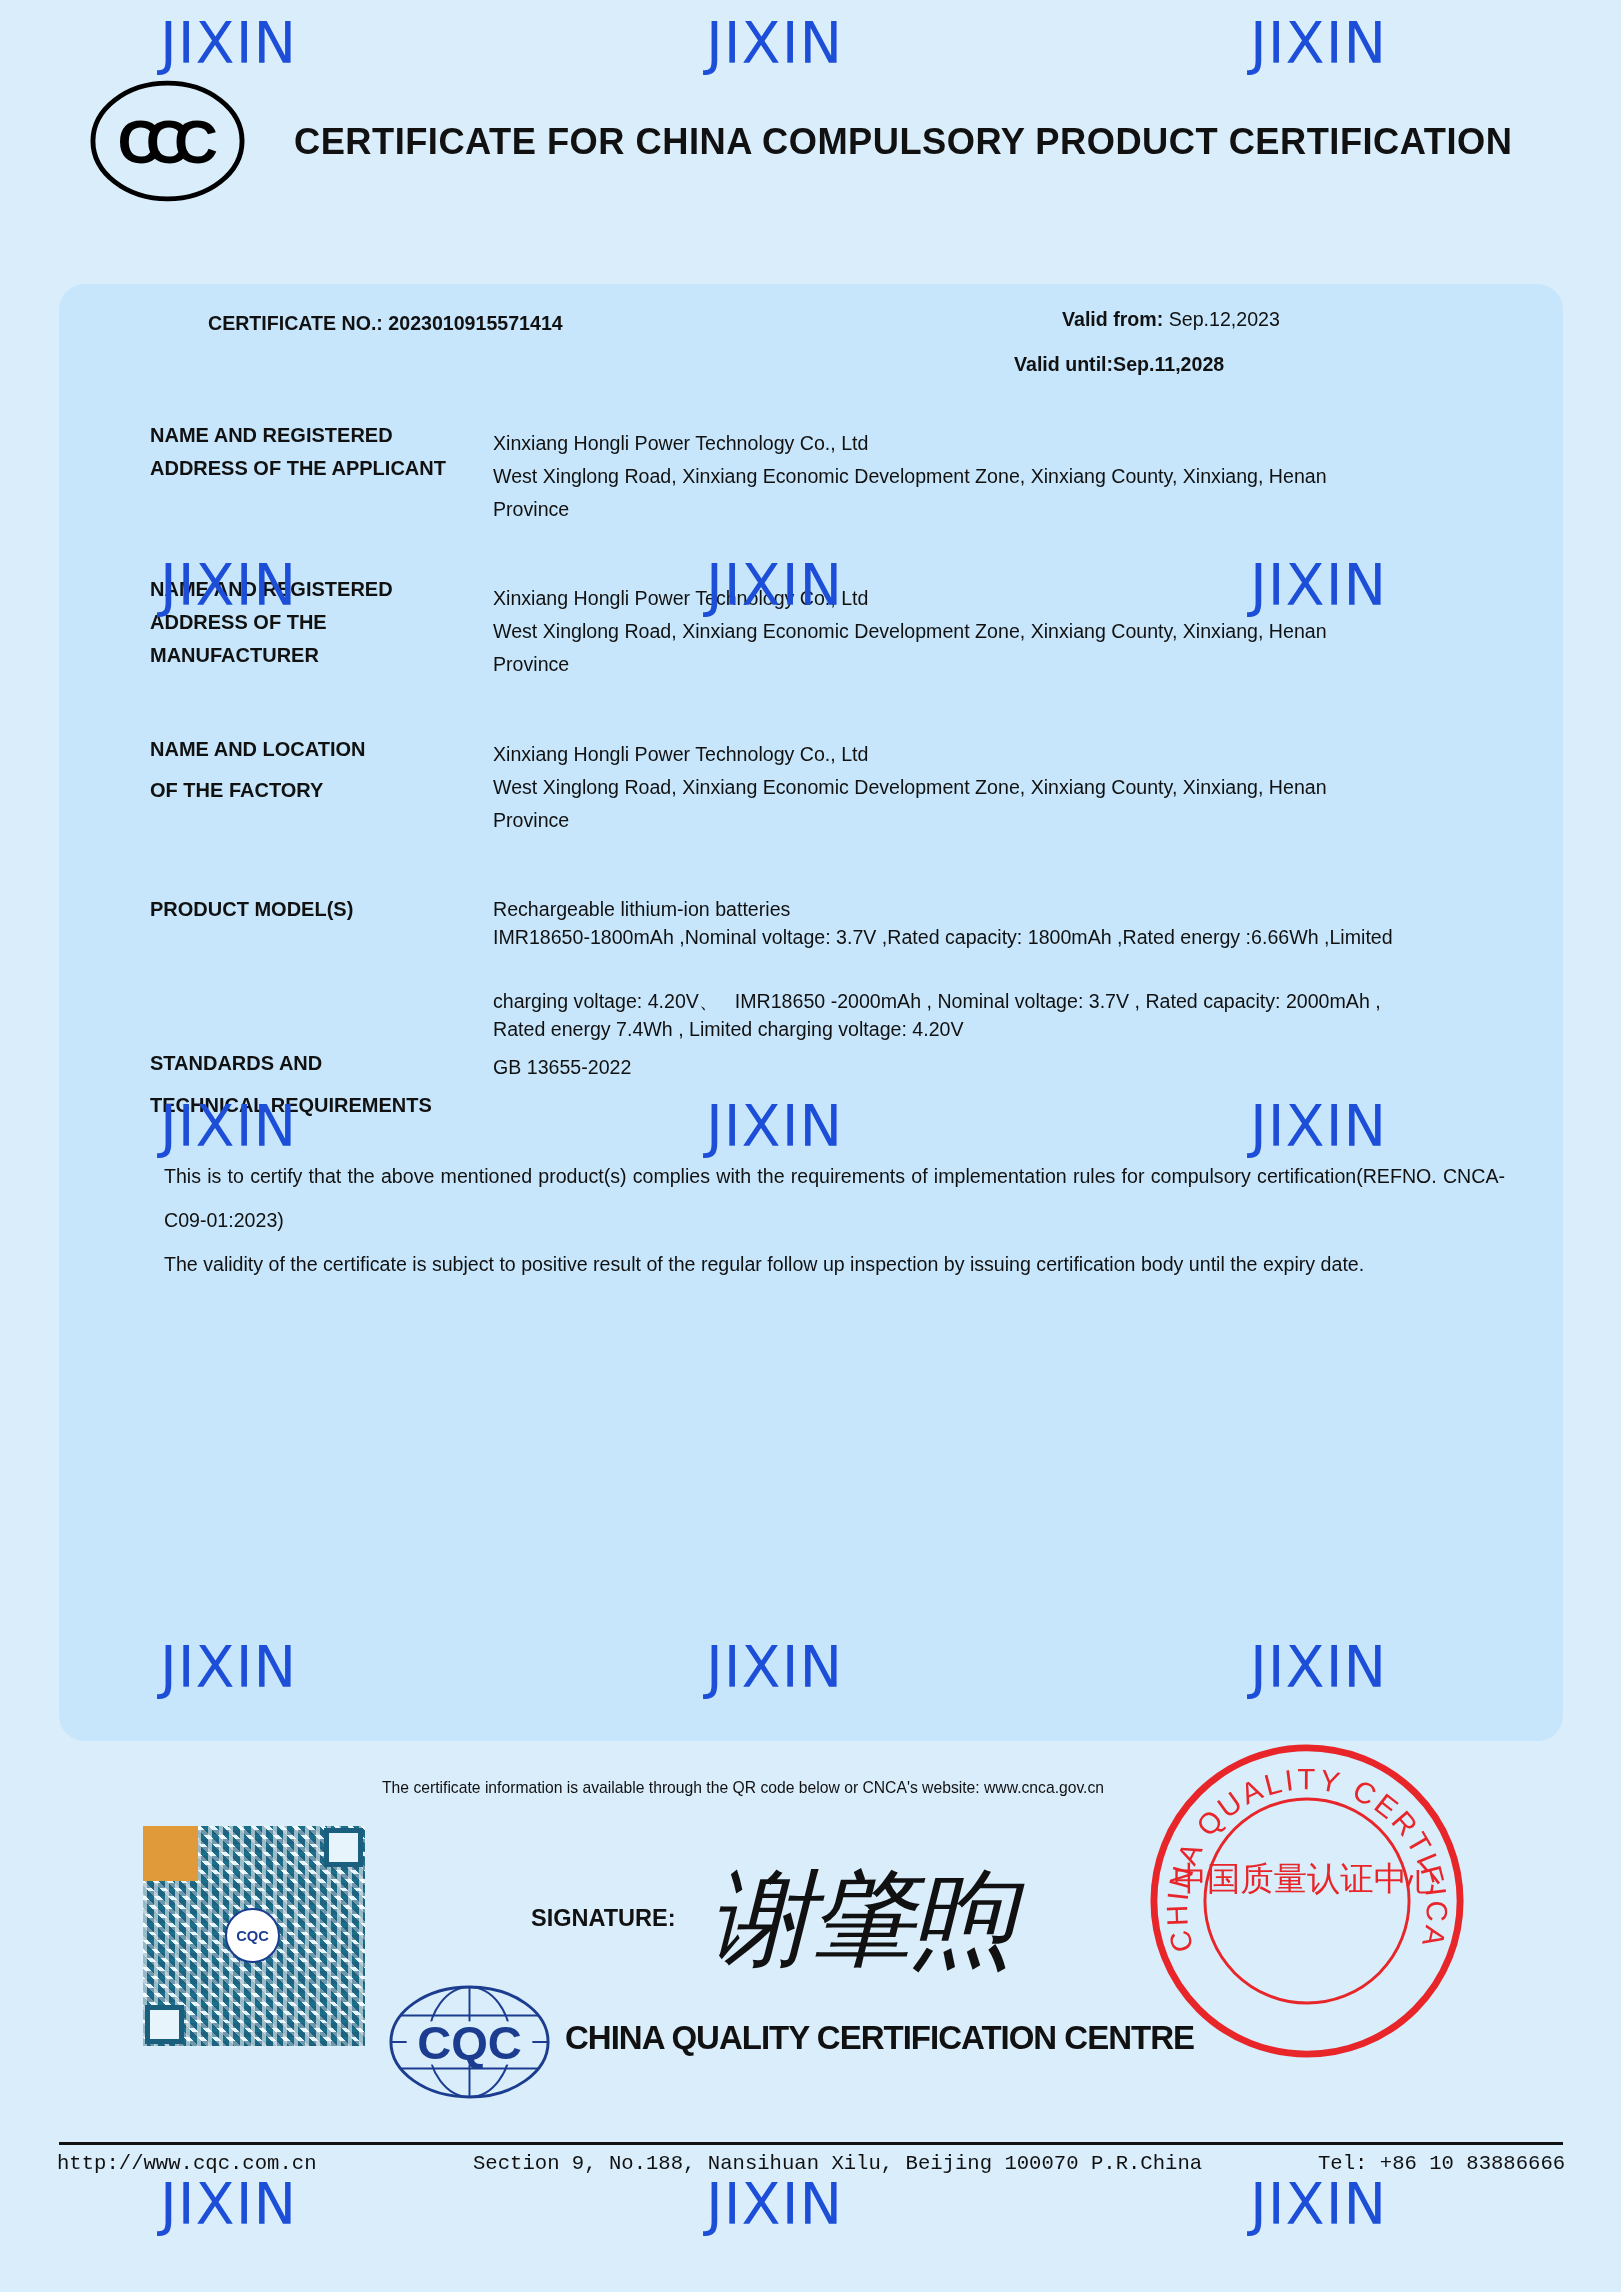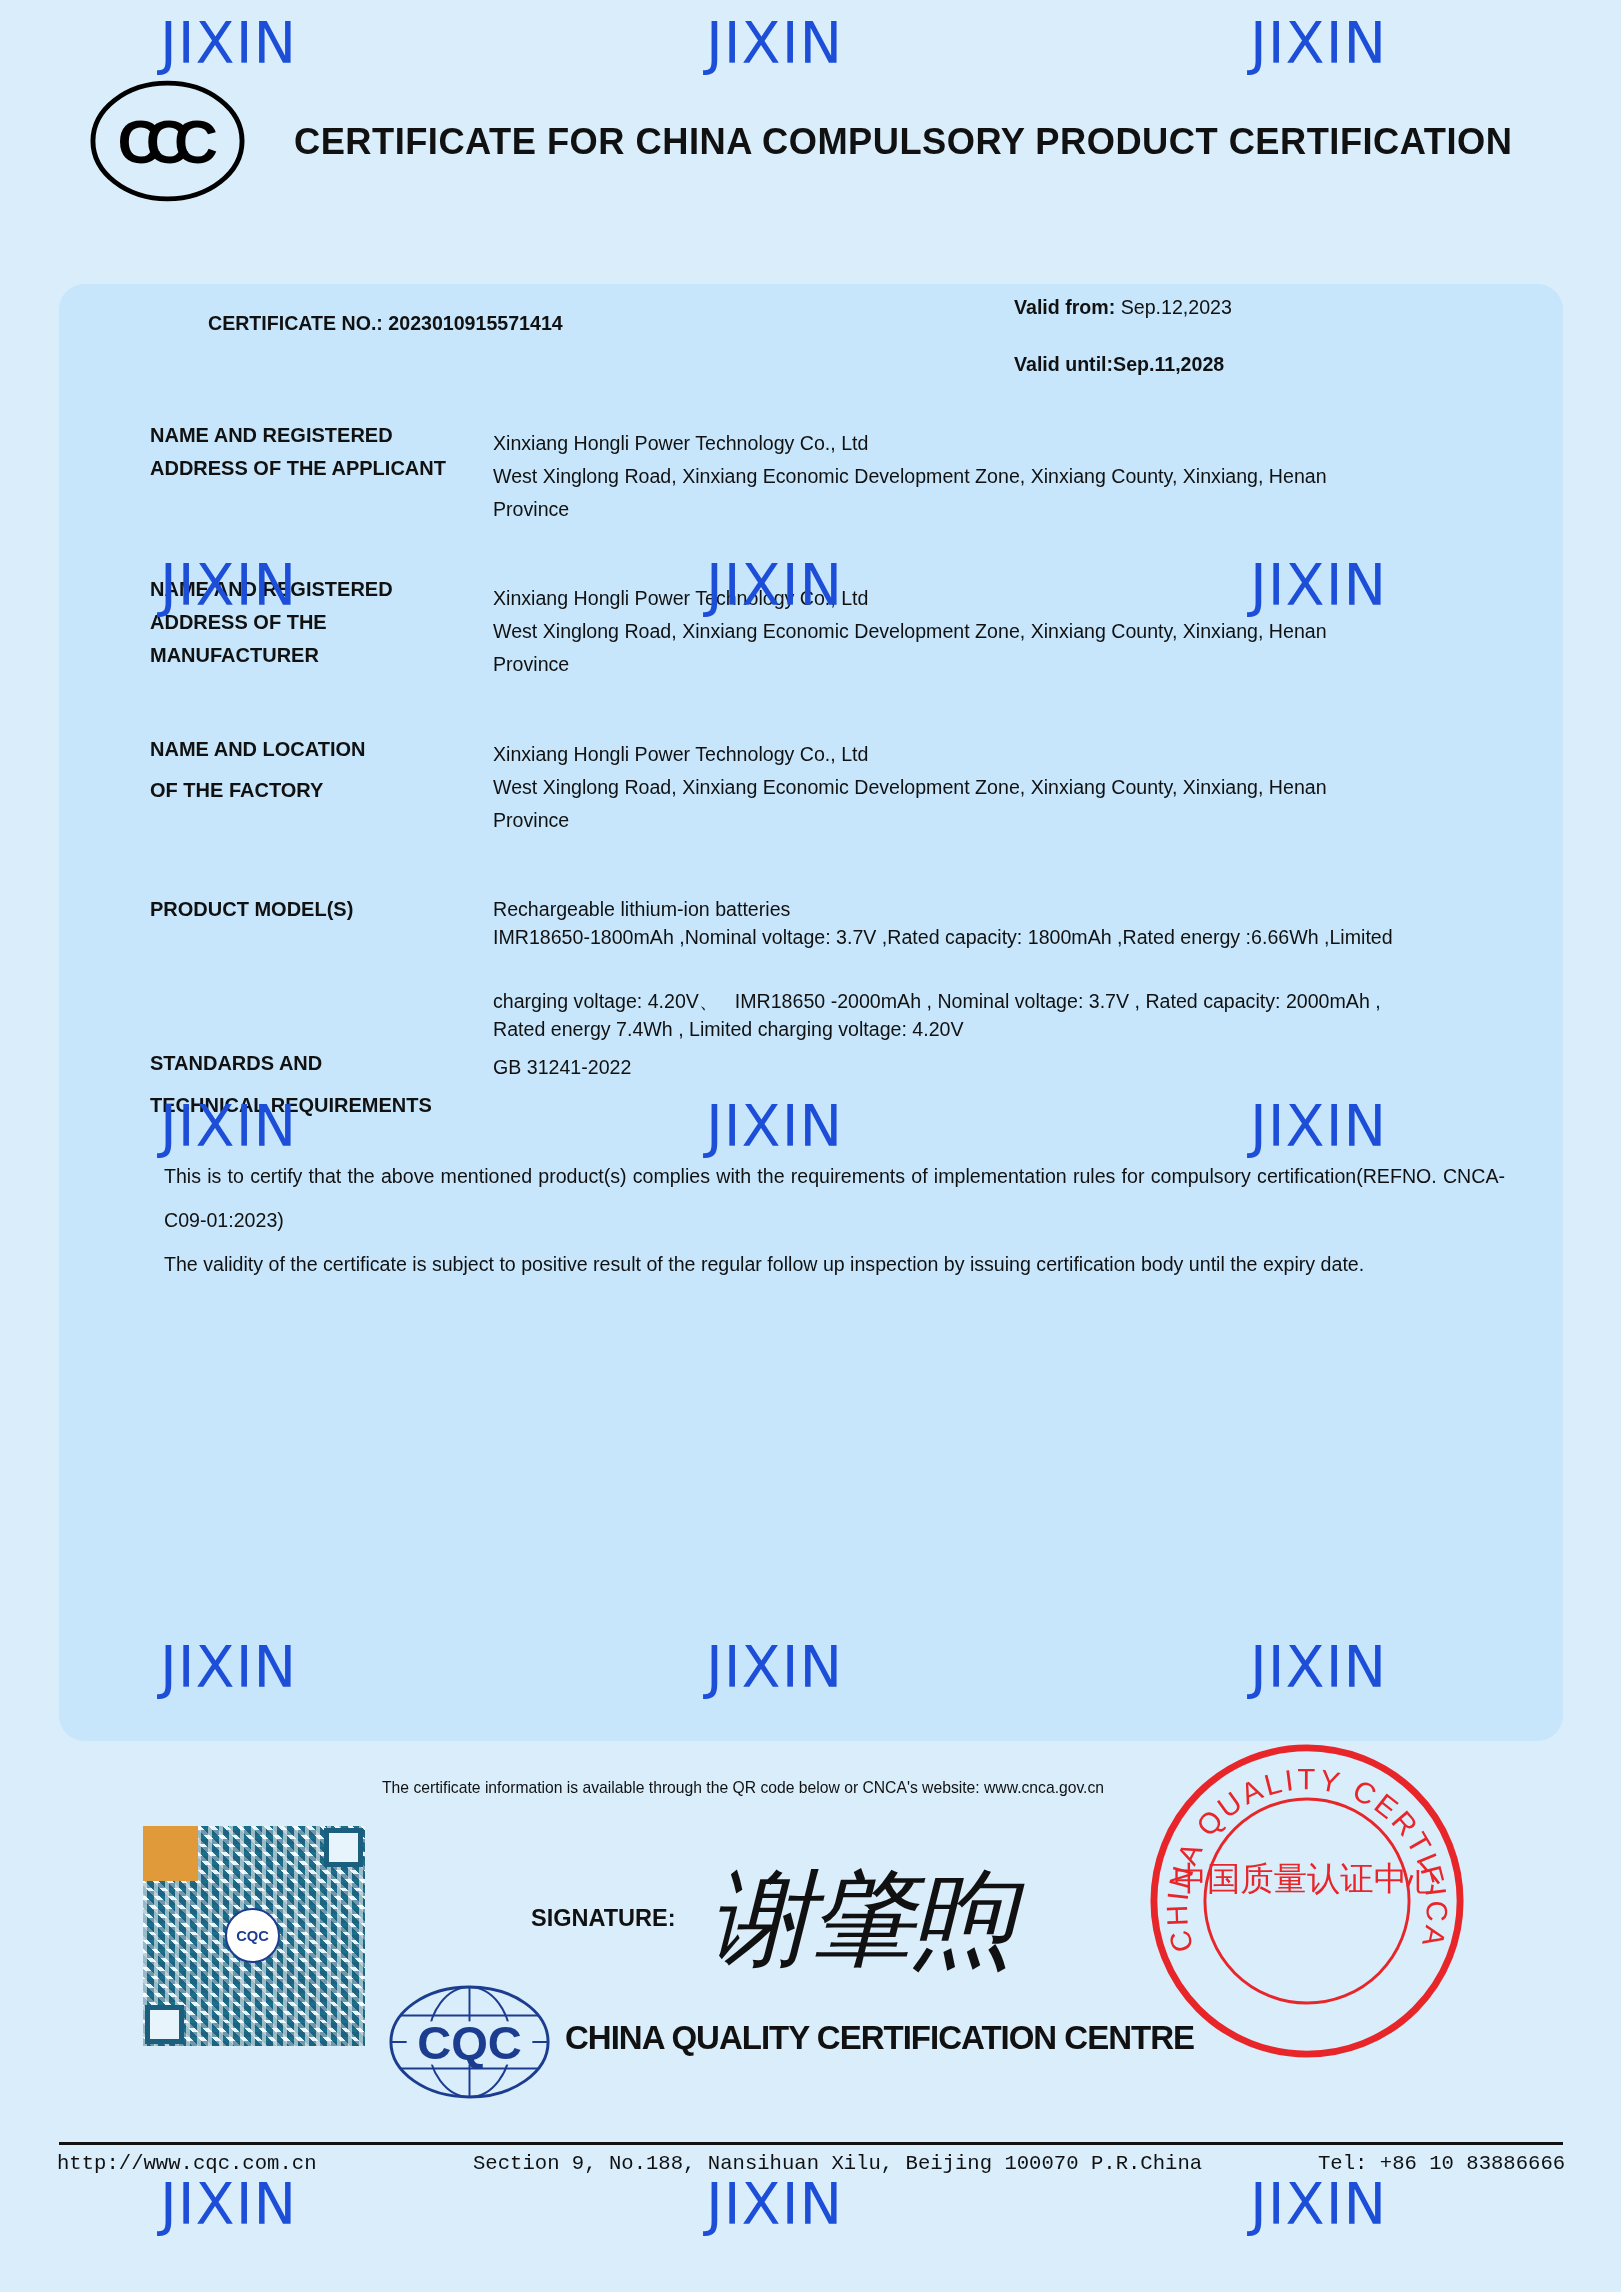--- a/index.html
+++ b/index.html
@@ -49,21 +49,21 @@
       <ellipse cx="79" cy="62" rx="76" ry="59" fill="none" stroke="#000" stroke-width="5"></ellipse>
       <text x="28" y="84" font-family="Liberation Sans, sans-serif" font-weight="bold" font-size="62" fill="#000" letter-spacing="-16">CCC</text>
     </svg>
     <div class="title">CERTIFICATE FOR CHINA COMPULSORY PRODUCT CERTIFICATION</div>
   </div>
 
   <div class="certno">
     <span>CERTIFICATE NO.:</span>
     <span>2023010915571414</span>
   </div>
-  <div class="valid" style="top:296px;">
+  <div class="valid" style="top:308px;margin-left:48px;">
     <b>Valid from:</b>
     <span>Sep.12,2023</span>
   </div>
   <div class="valid" style="top:353px;font-weight:bold;">
     <span>Valid until:</span><span>Sep.11,2028</span>
   </div>
 
   <div class="lbl" style="top:419px;">
     <div>NAME AND REGISTERED</div>
     <div>ADDRESS OF THE APPLICANT</div>
@@ -100,21 +100,21 @@
     <div>Rechargeable lithium-ion batteries</div>
     <div>IMR18650-1800mAh ,Nominal voltage: 3.7V ,Rated capacity: 1800mAh ,Rated energy :6.66Wh ,Limited</div>
     <div style="white-space:pre;margin-top:36px;">charging voltage: 4.20V、   IMR18650 -2000mAh , Nominal voltage: 3.7V , Rated capacity: 2000mAh ,</div>
     <div>Rated energy 7.4Wh , Limited charging voltage: 4.20V</div>
   </div>
 
   <div class="lbl" style="top:1042px;line-height:42px;">
     <div>STANDARDS AND</div>
     <div>TECHNICAL REQUIREMENTS</div>
   </div>
-  <div class="val" style="top:1051px;">GB 31241-2022</div>
+  <div class="val" style="top:1051px;">GB 13655-2022</div>
 
   <div class="para" style="top:1154px;">This is to certify that the above mentioned product(s) complies with the requirements of implementation rules for compulsory certification(REFNO. CNCA-C09-01:2023)</div>
   <div class="para" style="top:1242px;">The validity of the certificate is subject to positive result of the regular follow up inspection by issuing certification body until the expiry date.</div>
 
   <div class="info-line">The certificate information is available through the QR code below or CNCA's website: www.cnca.gov.cn</div>
 
   <div class="qr">
     <div class="qr-inner"></div>
     <div class="qr-orange"></div>
     <div class="qr-corner" style="right:2px;top:2px;"></div>

